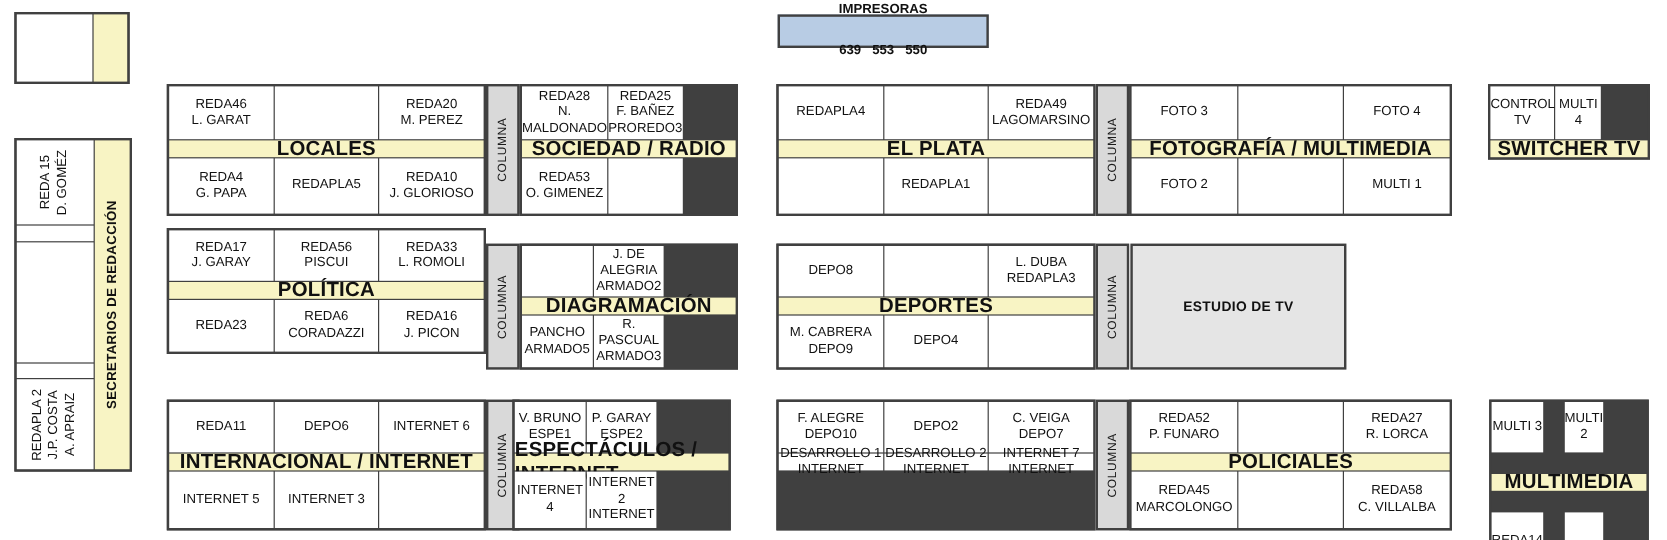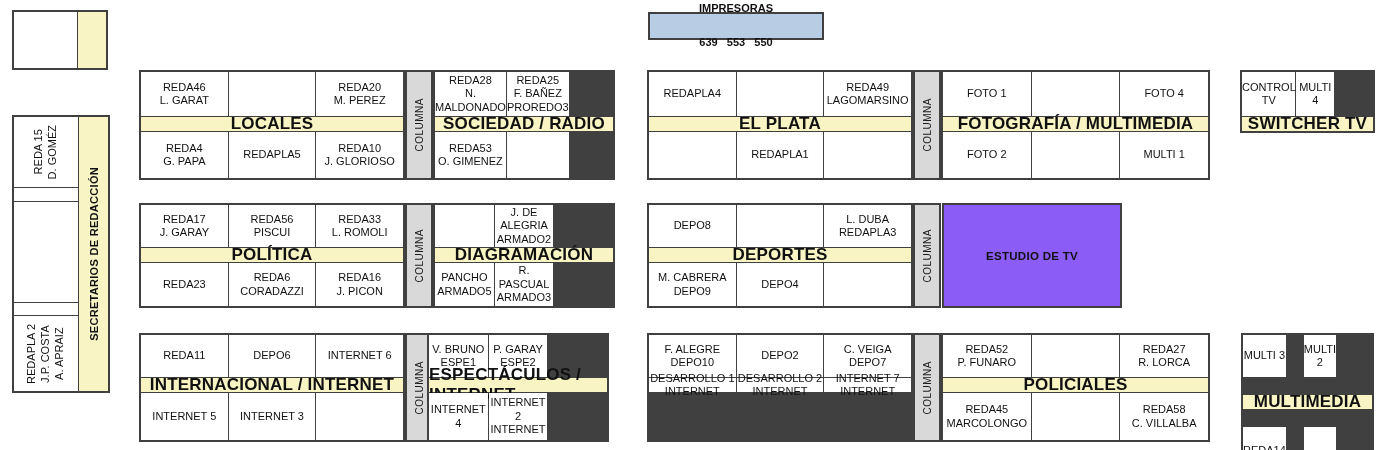--- a/index.html
+++ b/index.html
@@ -27,21 +27,21 @@
 
   .colstrip{position:absolute;width:28px;background:#D9D9D9;border:2px solid #404040;
             display:flex;align-items:center;justify-content:center;}
   .colstrip .vtext{font-size:10px;letter-spacing:.5px;color:#1a1a1a;}
 
   .printers{position:absolute;left:648px;top:12px;width:176px;height:28px;background:#B8CCE4;
             border:2px solid #404040;display:flex;flex-direction:column;align-items:center;
             justify-content:center;font-weight:bold;font-size:11px;line-height:1.25;gap:20px;}
   .printers .nums{white-space:pre;}
 
-  .studio{position:absolute;left:942px;top:203px;width:180px;height:105px;background:#8b5cf6;
+  .studio{position:absolute;left:942px;top:203px;width:180px;height:105px;background:#e5e5e5;
           border:2px solid #404040;display:flex;align-items:center;justify-content:center;
           font-weight:bold;font-size:11.5px;letter-spacing:.3px;}
 
   .topleft{position:absolute;left:12px;top:10px;width:96px;height:60px;display:grid;
            grid-template-columns:63px 1fr;gap:1px;background:#404040;border:2px solid #404040;}
   .topleft .wcell{background:#fff;}
   .topleft .ycell{background:#F8F4C4;}
 
   .sidebar{position:absolute;left:12px;top:115px;width:98px;height:278px;display:grid;
            grid-template-columns:64px 1fr;grid-template-rows:70px 13px 100px 12px 1fr;
@@ -124,36 +124,36 @@
     <div class="cell"></div>
     <div class="cell">REDAPLA1</div>
     <div class="cell"></div>
   </div>
 
   <div class="colstrip" style="left:913px;top:70px;height:110px;">
     <span class="vtext">COLUMNA</span>
   </div>
 
   <div class="tbl c3 rowsA" style="left:941px;top:70px;width:269px;">
-    <div class="cell">FOTO 1</div>
+    <div class="cell">FOTO 3</div>
     <div class="cell"></div>
     <div class="cell">FOTO 4</div>
     <div class="band">FOTOGRAFÍA / MULTIMEDIA</div>
     <div class="cell">FOTO 2</div>
     <div class="cell"></div>
     <div class="cell">MULTI 1</div>
   </div>
 
   <div class="tbl c2 rowsA2" style="left:1240px;top:70px;width:135px;">
     <div class="cell">CONTROL TV</div>
     <div class="cell">MULTI 4</div>
     <div class="band">SWITCHER TV</div>
   </div>
 
-  <div class="tbl c3 rowsB" style="left:139px;top:203px;width:266px;">
+  <div class="tbl c3 rowsB" style="left:139px;top:190px;width:266px;">
     <div class="cell">REDA17
 J. GARAY</div>
     <div class="cell">REDA56
 PISCUI</div>
     <div class="cell">REDA33
 L. ROMOLI</div>
     <div class="band">POLÍTICA</div>
     <div class="cell">REDA23</div>
     <div class="cell">REDA6
 CORADAZZI</div>

